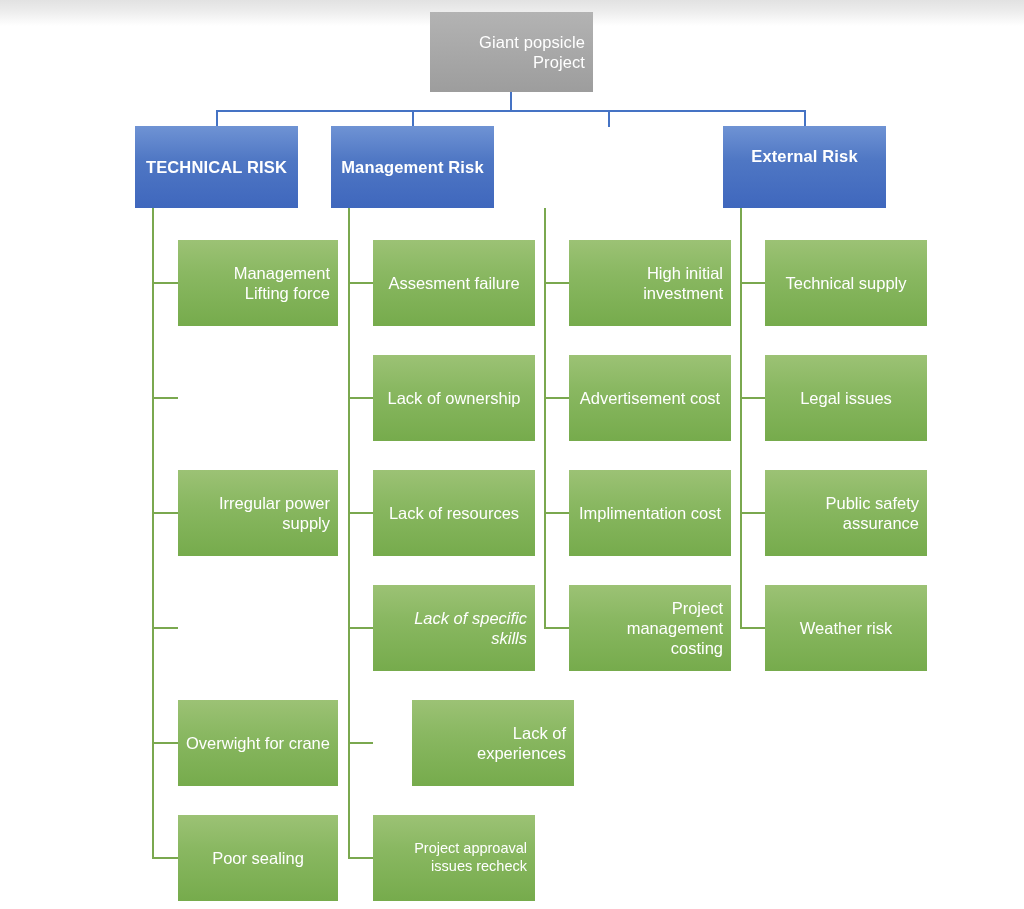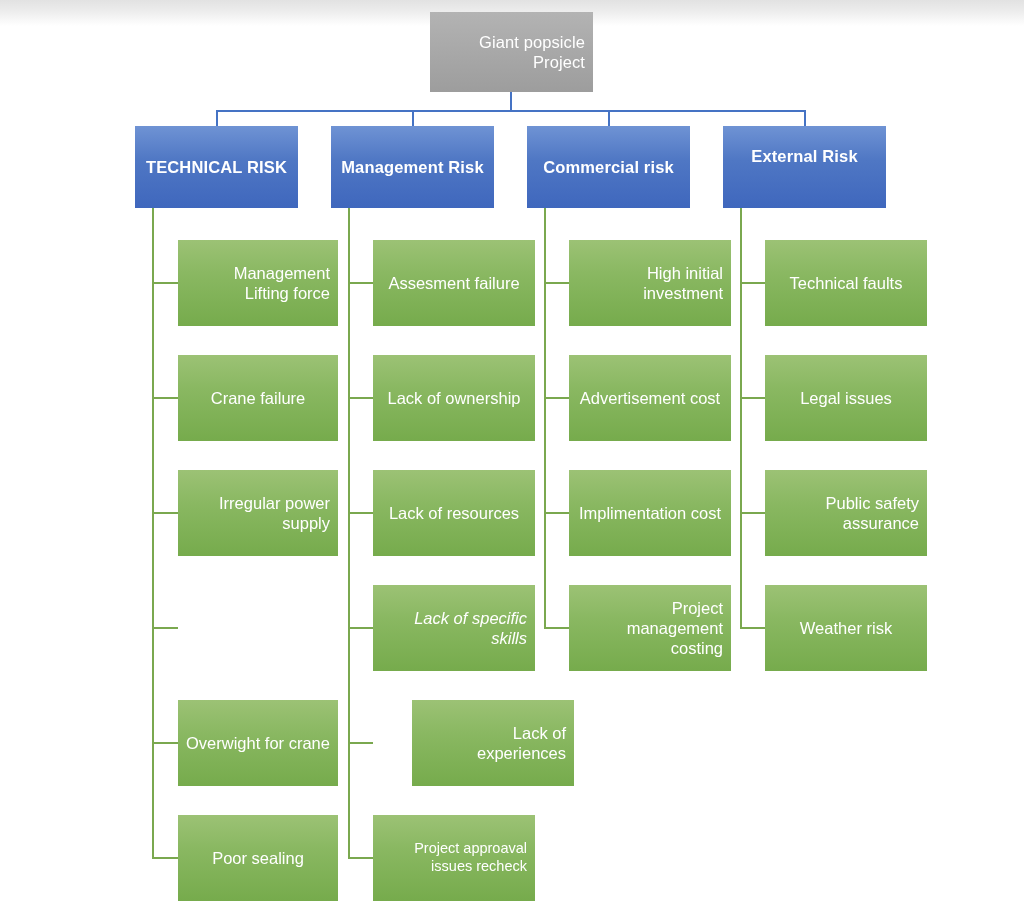--- a/index.html
+++ b/index.html
@@ -92,31 +92,29 @@
 
   <div class="line" style="left:216px; top:110px; width:2px; height:17px;"></div>
   <div class="line" style="left:412px; top:110px; width:2px; height:17px;"></div>
   <div class="line" style="left:608px; top:110px; width:2px; height:17px;"></div>
   <div class="line" style="left:804px; top:110px; width:2px; height:17px;"></div>
 
   <div class="node cat" style="left:135px; top:126px; width:163px; height:82px;">TECHNICAL RISK</div>
 
   <div class="node cat" style="left:331px; top:126px; width:163px; height:82px;">Management Risk</div>
 
-  <div class="node cat" style="left:527px; top:126px; width:163px; height:82px;">Commercial risk</div>
 
   <div class="node cat align-up" style="left:723px; top:126px; width:163px; height:82px;">External Risk</div>
 
   <div class="line green" style="left:152px; top:208px; width:2px; height:651px;"></div>
 
   <div class="line green" style="left:152px; top:282px; width:26px; height:2px;"></div>
   <div class="node leaf" style="left:178px; top:240px; width:160px; height:86px;">Management Lifting force</div>
 
   <div class="line green" style="left:152px; top:397px; width:26px; height:2px;"></div>
-  <div class="node leaf" style="left:178px; top:355px; width:160px; height:86px;">Crane failure</div>
 
   <div class="line green" style="left:152px; top:512px; width:26px; height:2px;"></div>
   <div class="node leaf" style="left:178px; top:470px; width:160px; height:86px;">Irregular power supply</div>
 
   <div class="line green" style="left:152px; top:627px; width:26px; height:2px;"></div>
 
   <div class="line green" style="left:152px; top:742px; width:26px; height:2px;"></div>
   <div class="node leaf" style="left:178px; top:700px; width:160px; height:86px;">Overwight for crane</div>
 
   <div class="line green" style="left:152px; top:857px; width:26px; height:2px;"></div>
@@ -152,21 +150,21 @@
 
   <div class="line green" style="left:544px; top:512px; width:25px; height:2px;"></div>
   <div class="node leaf" style="left:569px; top:470px; width:162px; height:86px;">Implimentation cost</div>
 
   <div class="line green" style="left:544px; top:627px; width:25px; height:2px;"></div>
   <div class="node leaf" style="left:569px; top:585px; width:162px; height:86px;padding-left:30px;">Project management costing</div>
 
   <div class="line green" style="left:740px; top:208px; width:2px; height:421px;"></div>
 
   <div class="line green" style="left:740px; top:282px; width:25px; height:2px;"></div>
-  <div class="node leaf" style="left:765px; top:240px; width:162px; height:86px;">Technical faults</div>
+  <div class="node leaf" style="left:765px; top:240px; width:162px; height:86px;">Technical supply</div>
 
   <div class="line green" style="left:740px; top:397px; width:25px; height:2px;"></div>
   <div class="node leaf" style="left:765px; top:355px; width:162px; height:86px;">Legal issues</div>
 
   <div class="line green" style="left:740px; top:512px; width:25px; height:2px;"></div>
   <div class="node leaf" style="left:765px; top:470px; width:162px; height:86px;">Public safety assurance</div>
 
   <div class="line green" style="left:740px; top:627px; width:25px; height:2px;"></div>
   <div class="node leaf" style="left:765px; top:585px; width:162px; height:86px;">Weather risk</div>
 

